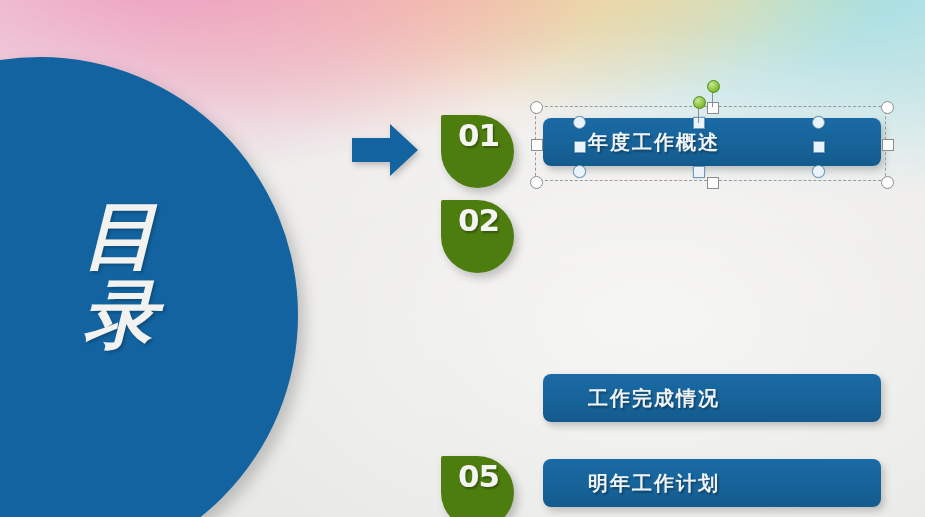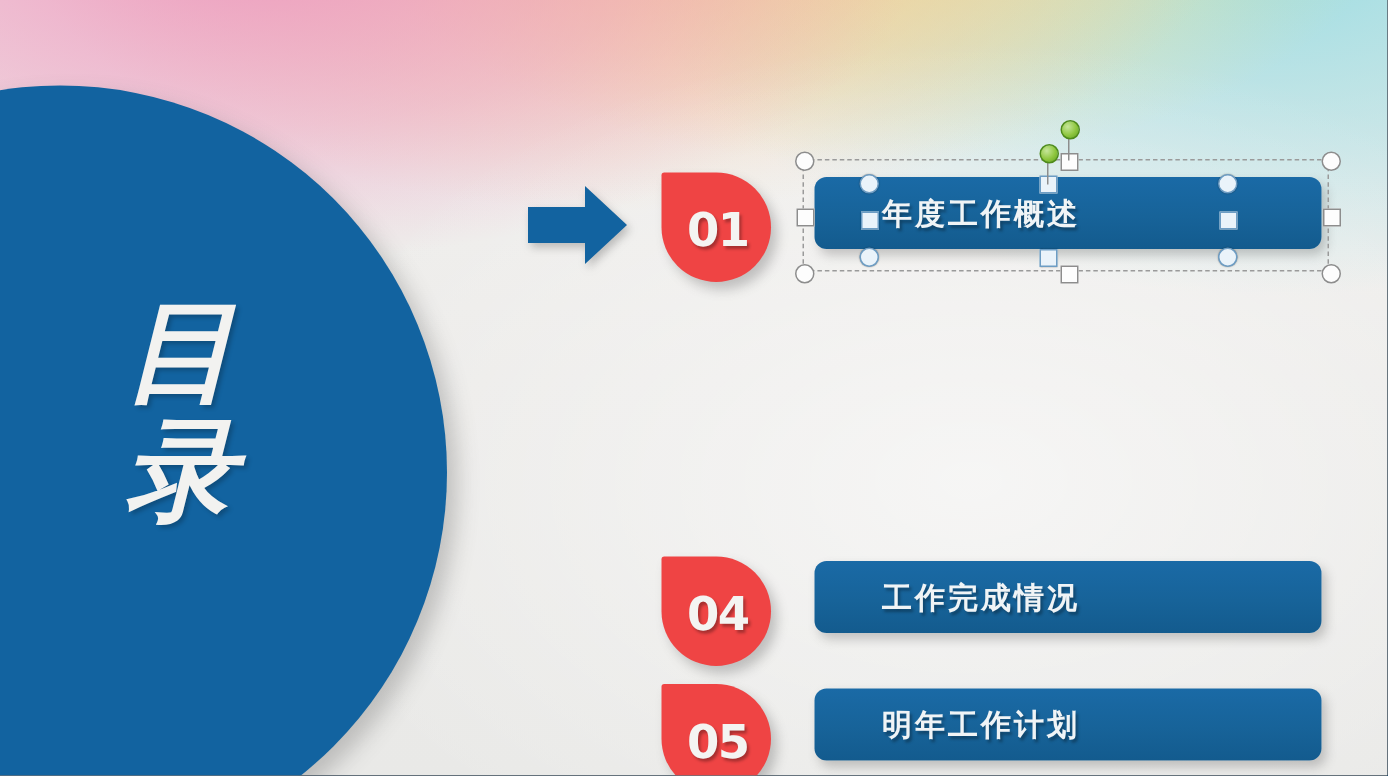--- a/index.html
+++ b/index.html
@@ -78,25 +78,24 @@
     height: 84px;
   }
 
   
   .badge {
     position: absolute;
     left: 0;
     top: 5px;
     width: 73px;
     height: 73px;
-    background: #ef4444;
+    background: #4d7c0f;
     border-radius: 2px 40px 40px 40px;
     box-shadow: 4px 5px 8px rgba(90,90,90,0.33);
     display: flex;
-    align-items: center;
     justify-content: center;
   }
   .badge-num {
     color: #f4f4f2;
     font-size: 31px;
     font-weight: bold;
     letter-spacing: -1px;
     text-shadow: 1.5px 2px 2px rgba(0,0,0,0.30);
     transform: translate(1px, 2px);
   }
@@ -211,29 +210,29 @@
   <div class="row" style="top:110px">
     <div class="badge">
       <span class="badge-num">01</span>
     </div>
     <div class="bar">
       <span class="bar-label">年度工作概述</span>
     </div>
   </div>
 
   <div class="row" style="top:195px">
+    <div class="badge">
+      <span class="badge-num">02</span>
+    </div>
   </div>
 
   <div class="row" style="top:281px">
   </div>
 
   <div class="row" style="top:366px">
-    <div class="badge">
-      <span class="badge-num">04</span>
-    </div>
     <div class="bar">
       <span class="bar-label">工作完成情况</span>
     </div>
   </div>
 
   <div class="row" style="top:451px">
     <div class="badge">
       <span class="badge-num">05</span>
     </div>
     <div class="bar">

